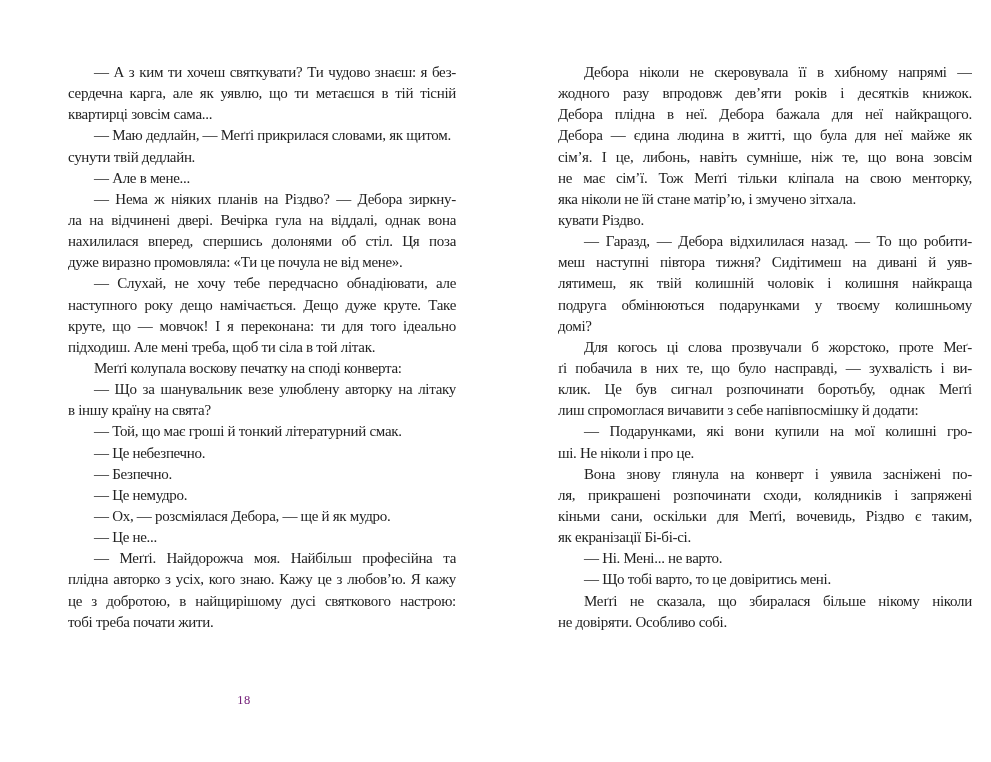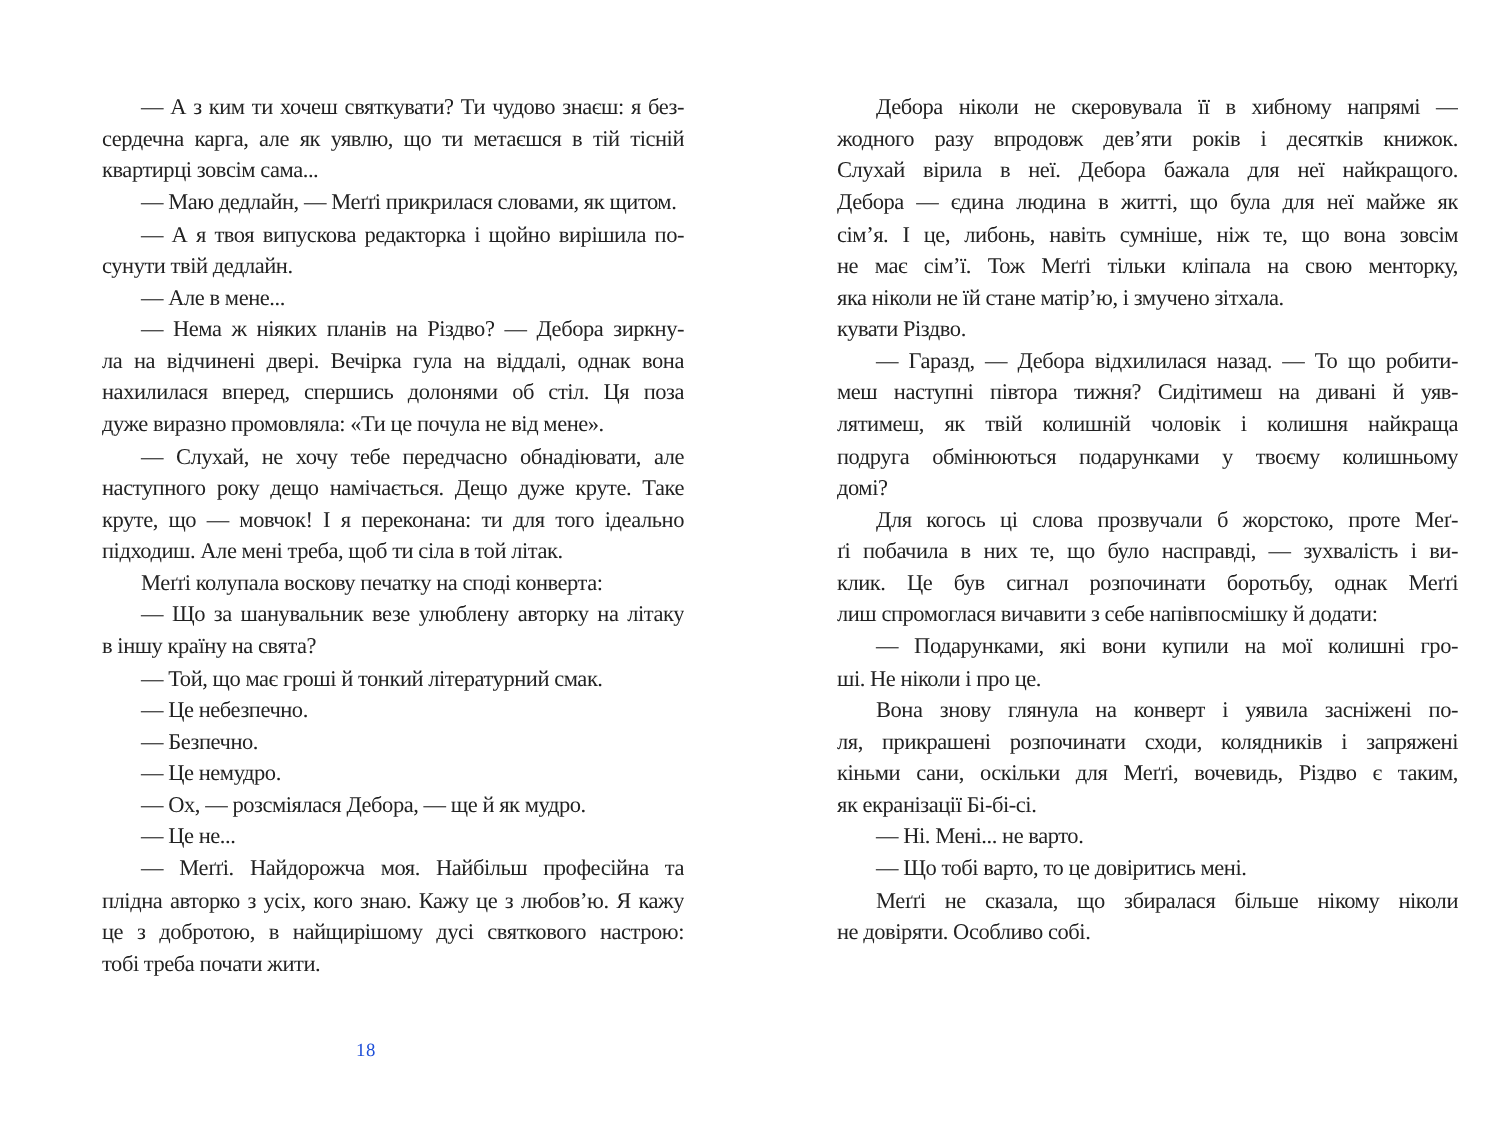--- a/index.html
+++ b/index.html
@@ -36,34 +36,33 @@
   .line.indent { text-indent: 26px; }
   .it { }
   .pagenum {
     position: absolute;
     top: 693px;
     left: 68px;
     width: 352px;
     text-align: center;
     font-size: 12.5px;
     letter-spacing: 0.5px;
-    color: #1d4ed8;
+    color: #701a75;
     font-family: "Liberation Serif", serif;
   }
 </style>
 </head>
 <body>
 
 <div class="spread">
   <div class="page-text left">
       <div class="line indent fill"><span>— А з ким ти хочеш святкувати? Ти чудово знаєш: я без-</span></div>
       <div class="line fill"><span>сердечна карга, але як уявлю, що ти метаєшся в тій тісній</span></div>
       <div class="line"><span>квартирці зовсім сама...</span></div>
       <div class="line indent"><span>— Маю дедлайн, — Меґґі прикрилася словами, як щитом.</span></div>
-      <div class="line indent fill"><span>— А я твоя випускова редакторка і щойно вирішила по-</span></div>
       <div class="line"><span>сунути твій дедлайн.</span></div>
       <div class="line indent"><span>— Але в мене...</span></div>
       <div class="line indent fill"><span>— Нема ж ніяких планів на Різдво? — Дебора зиркну-</span></div>
       <div class="line fill"><span>ла на відчинені двері. Вечірка гула на віддалі, однак вона</span></div>
       <div class="line fill"><span>нахилилася вперед, спершись долонями об стіл. Ця поза</span></div>
       <div class="line"><span>дуже виразно промовляла: </span><span class="it">«Ти це почула не від мене»</span><span>.</span></div>
       <div class="line indent fill"><span>— Слухай, не хочу тебе передчасно обнадіювати, але</span></div>
       <div class="line fill"><span>наступного року дещо намічається. Дещо дуже круте. Таке</span></div>
       <div class="line fill"><span>круте, що — мовчок! І я переконана: ти для того ідеально</span></div>
       <div class="line"><span>підходиш. Але мені треба, щоб ти </span><span class="it">сіла в той літак</span><span>.</span></div>
@@ -77,21 +76,21 @@
       <div class="line indent"><span>— Ох, — розсміялася Дебора, — ще й як мудро.</span></div>
       <div class="line indent"><span>— Це не...</span></div>
       <div class="line indent fill"><span>— Меґґі. Найдорожча моя. Найбільш професійна та</span></div>
       <div class="line fill"><span>плідна авторко з усіх, кого знаю. Кажу це з любов’ю. Я кажу</span></div>
       <div class="line fill"><span>це з добротою, в найщирішому дусі святкового настрою:</span></div>
       <div class="line"><span>тобі треба почати жити.</span></div>
     </div>
   <div class="page-text right">
       <div class="line indent fill"><span>Дебора ніколи не скеровувала її в хибному напрямі —</span></div>
       <div class="line fill"><span>жодного разу впродовж дев’яти років і десятків книжок.</span></div>
-      <div class="line fill"><span>Слухай вірила в неї. Дебора бажала для неї найкращого.</span></div>
+      <div class="line fill"><span>Дебора плідна в неї. Дебора бажала для неї найкращого.</span></div>
       <div class="line fill"><span>Дебора — єдина людина в житті, що була для неї майже як</span></div>
       <div class="line fill"><span>сім’я. І це, либонь, навіть сумніше, ніж те, що вона зовсім</span></div>
       <div class="line fill"><span>не має сім’ї. Тож Меґґі тільки кліпала на свою менторку,</span></div>
       <div class="line"><span>яка ніколи не їй стане матір’ю, і змучено зітхала.</span></div>
       <div class="line"><span>кувати Різдво.</span></div>
       <div class="line indent fill"><span>— Гаразд, — Дебора відхилилася назад. — То що робити-</span></div>
       <div class="line fill"><span>меш наступні півтора тижня? Сидітимеш на дивані й уяв-</span></div>
       <div class="line fill"><span>лятимеш, як твій колишній чоловік і колишня найкраща</span></div>
       <div class="line fill"><span>подруга обмінюються подарунками у твоєму колишньому</span></div>
       <div class="line"><span>домі?</span></div>

